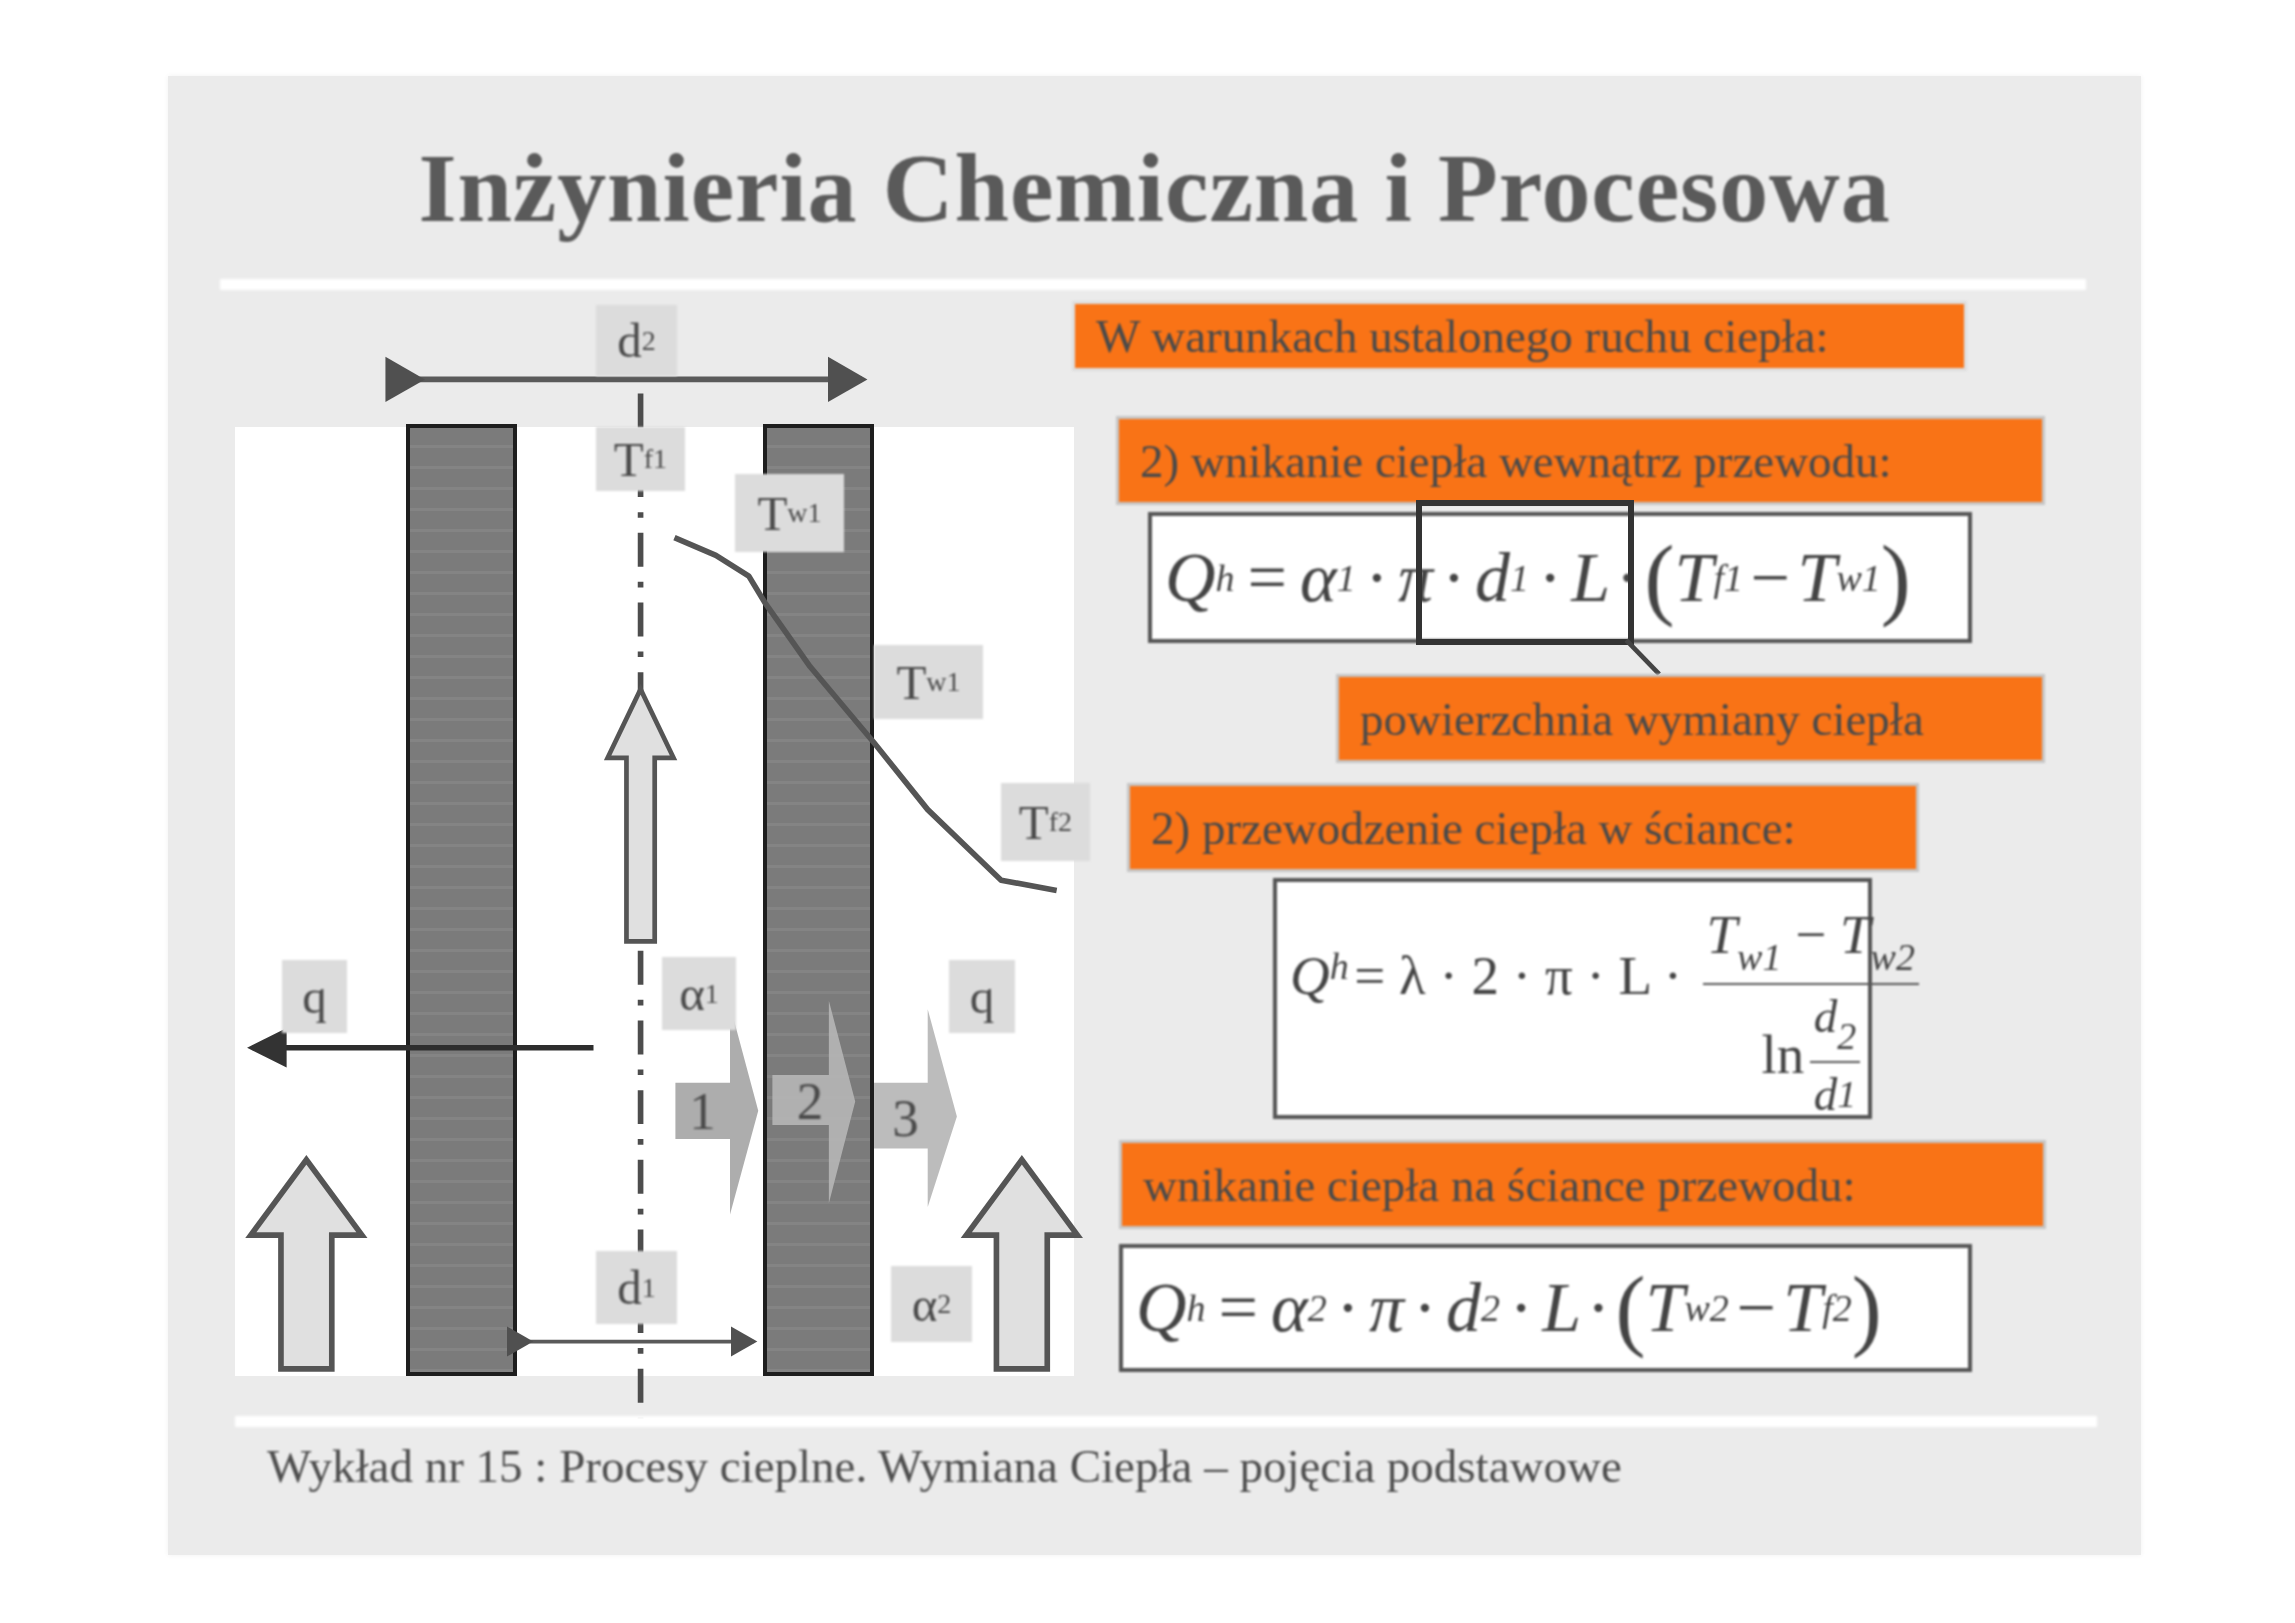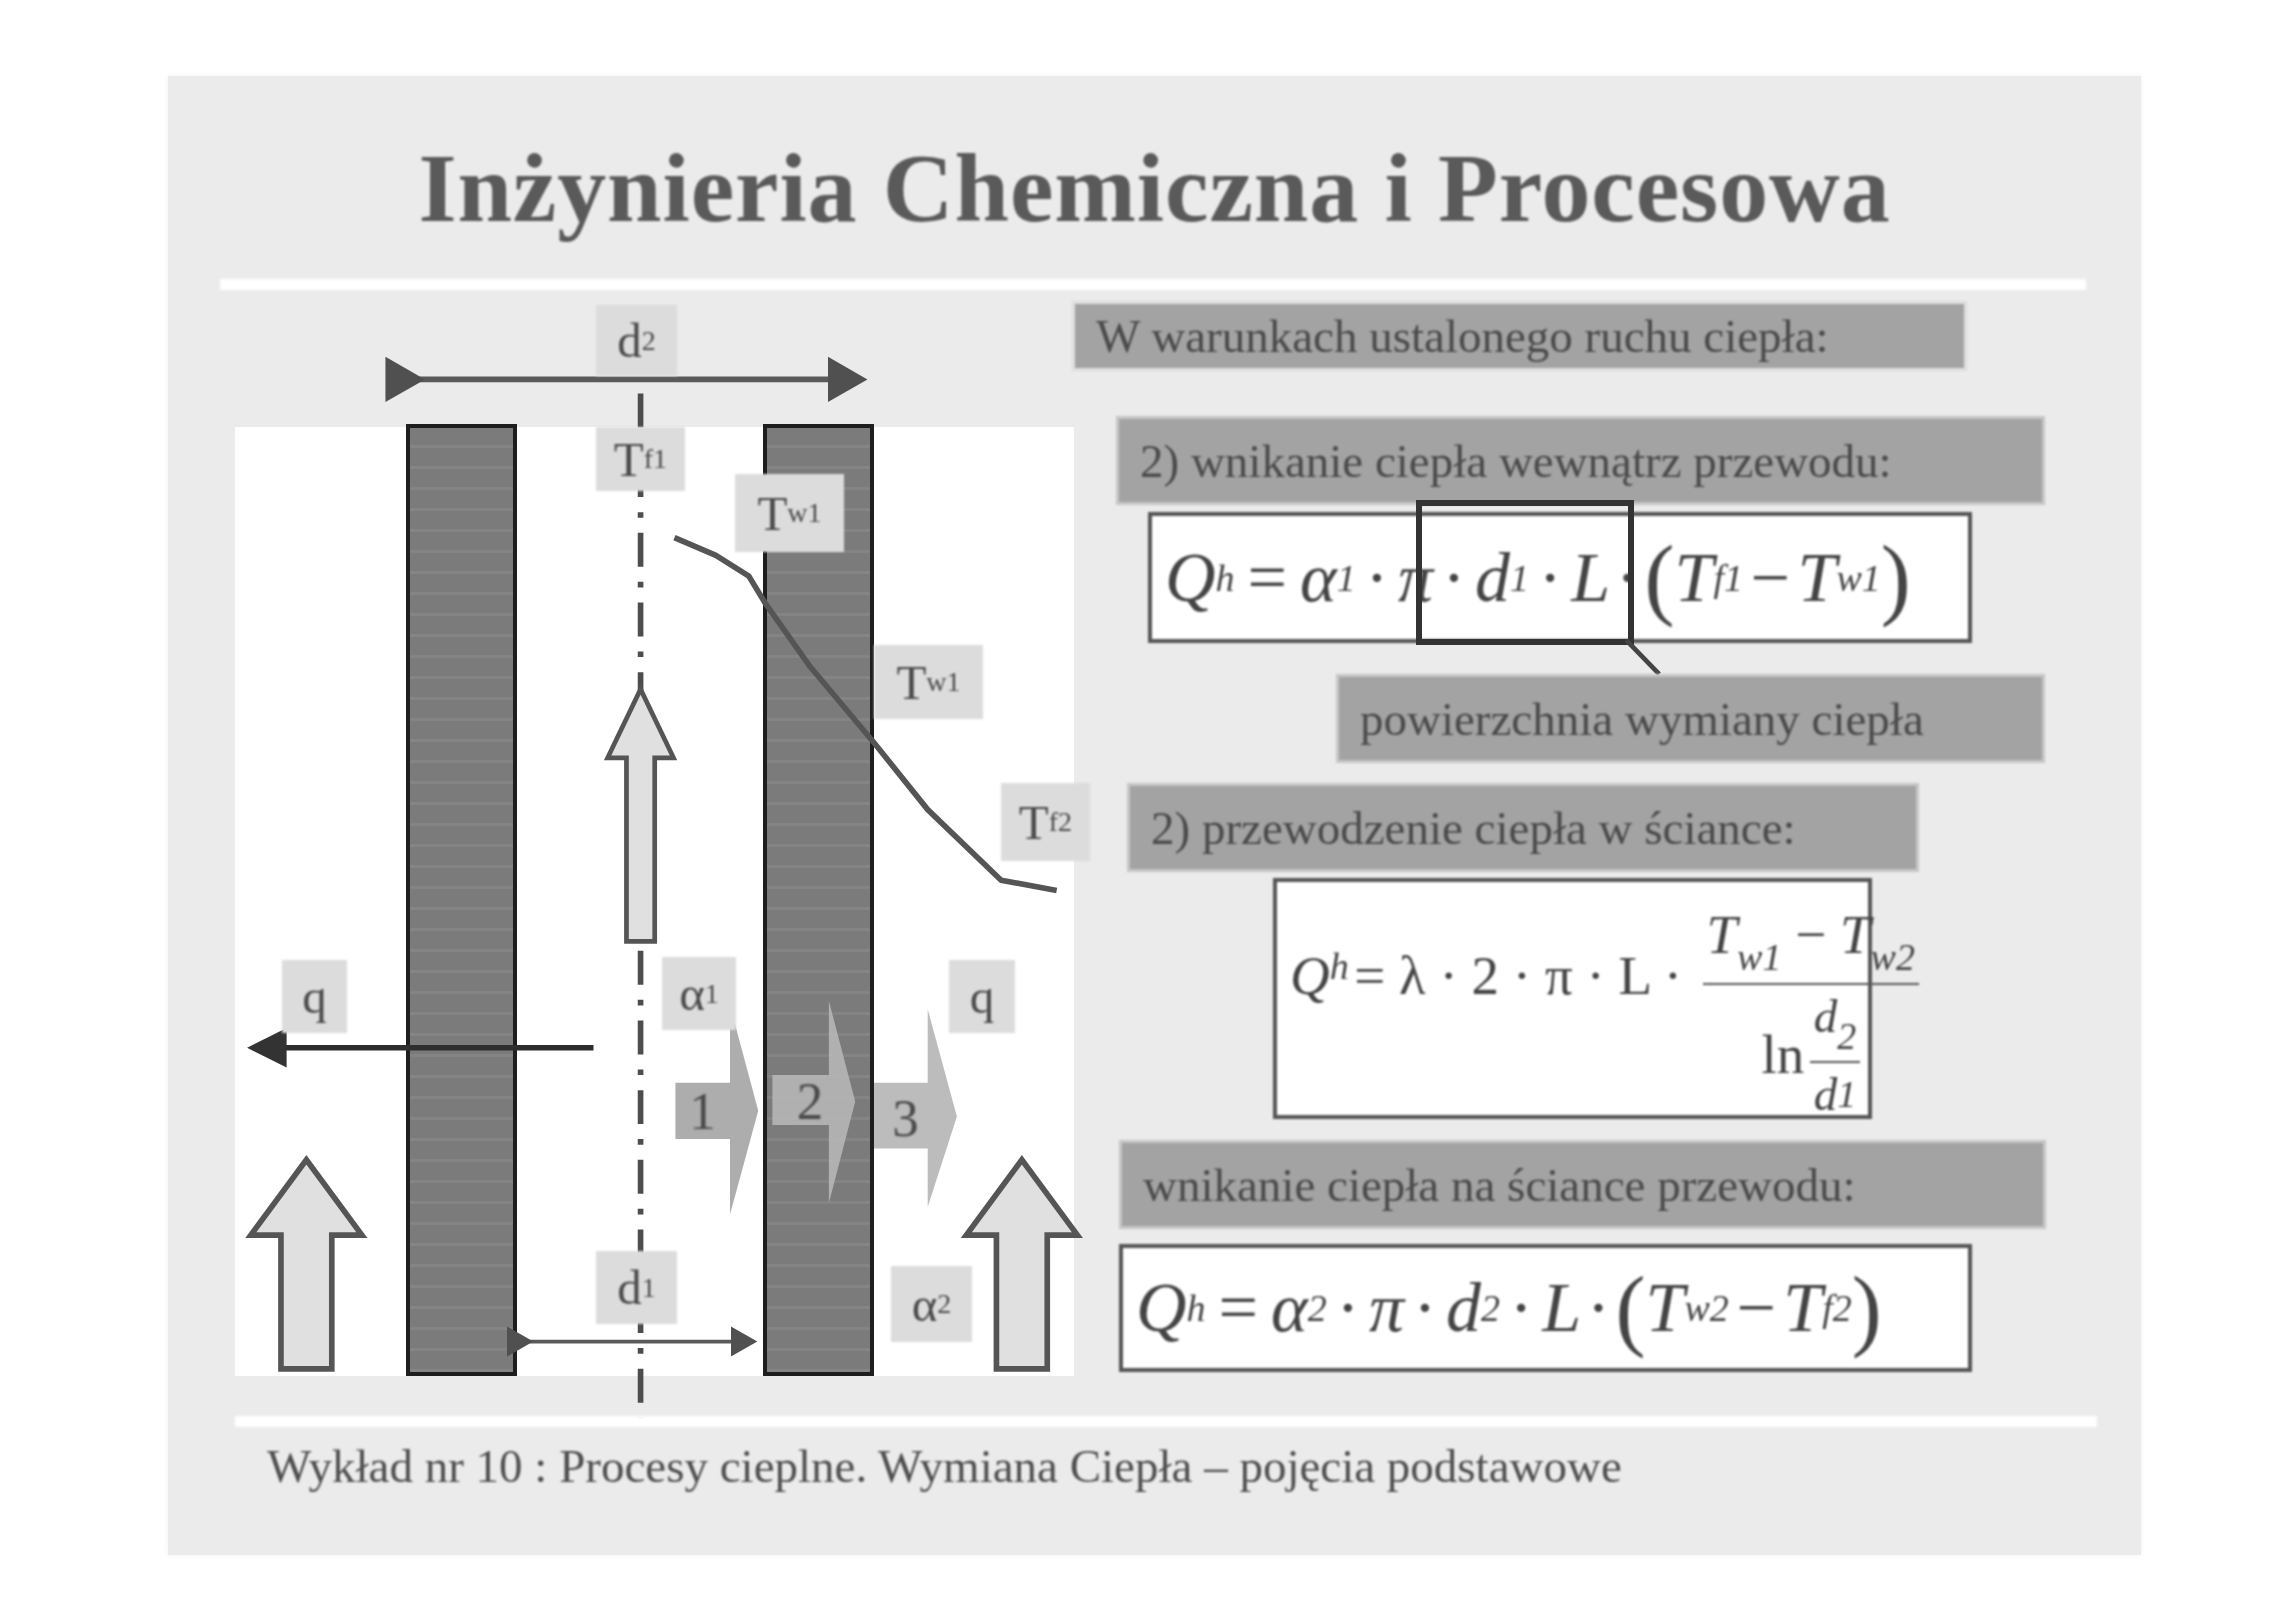--- a/index.html
+++ b/index.html
@@ -26,21 +26,21 @@
     background: #7b7b7b; border: 4.7px solid #1e1e1e; box-sizing: border-box;
     background-image: repeating-linear-gradient(0deg, rgba(255,255,255,0.07) 0 2.8px, transparent 2.8px 21px);
   }
   .lbl {
     background: #dcdcdc; color: #4a4a4a; font-size: 49px; text-align: center;
     box-sizing: border-box; filter: blur(0.8px); line-height: 1;
     display: flex; align-items: center; justify-content: center;
   }
   .lbl sub { font-size: 28px; vertical-align: -9.4px; }
   .textbox {
-    background: #a3a3a3; border: 3.8px solid #c6c6c6; box-sizing: border-box;
+    background: #f97316; border: 3.8px solid #c6c6c6; box-sizing: border-box;
     color: #4a4a4a; font-size: 47px; display: flex; align-items: center;
     padding-left: 21px; white-space: nowrap; filter: blur(0.8px);
   }
   .formula {
     background: #ffffff; border: 4.7px solid #555555; box-sizing: border-box;
     color: #444; font-style: italic; font-size: 70px; white-space: nowrap;
     display: flex; align-items: center; padding-left: 13px; filter: blur(0.8px);
   }
   .formula sub { font-size: 38px; vertical-align: -17px; }
   .formula .up { font-style: normal; }
@@ -221,14 +221,14 @@
   <span>T</span>
     <sub>w2</sub>
   <span class="up" style="margin:0 7.5px;">−</span>
   <span>T</span>
     <sub>f2</sub>
   <span class="up" style="font-size:90px;">)</span>
 </div>
 
 <div class="abs rule" style="left:235px; top:1416px; width:1862px;"></div>
 
-<div class="abs footer">Wykład nr 10  : Procesy cieplne.  Wymiana Ciepła – pojęcia podstawowe</div>
+<div class="abs footer">Wykład nr 15  : Procesy cieplne.  Wymiana Ciepła – pojęcia podstawowe</div>
 
 
 </body></html>

